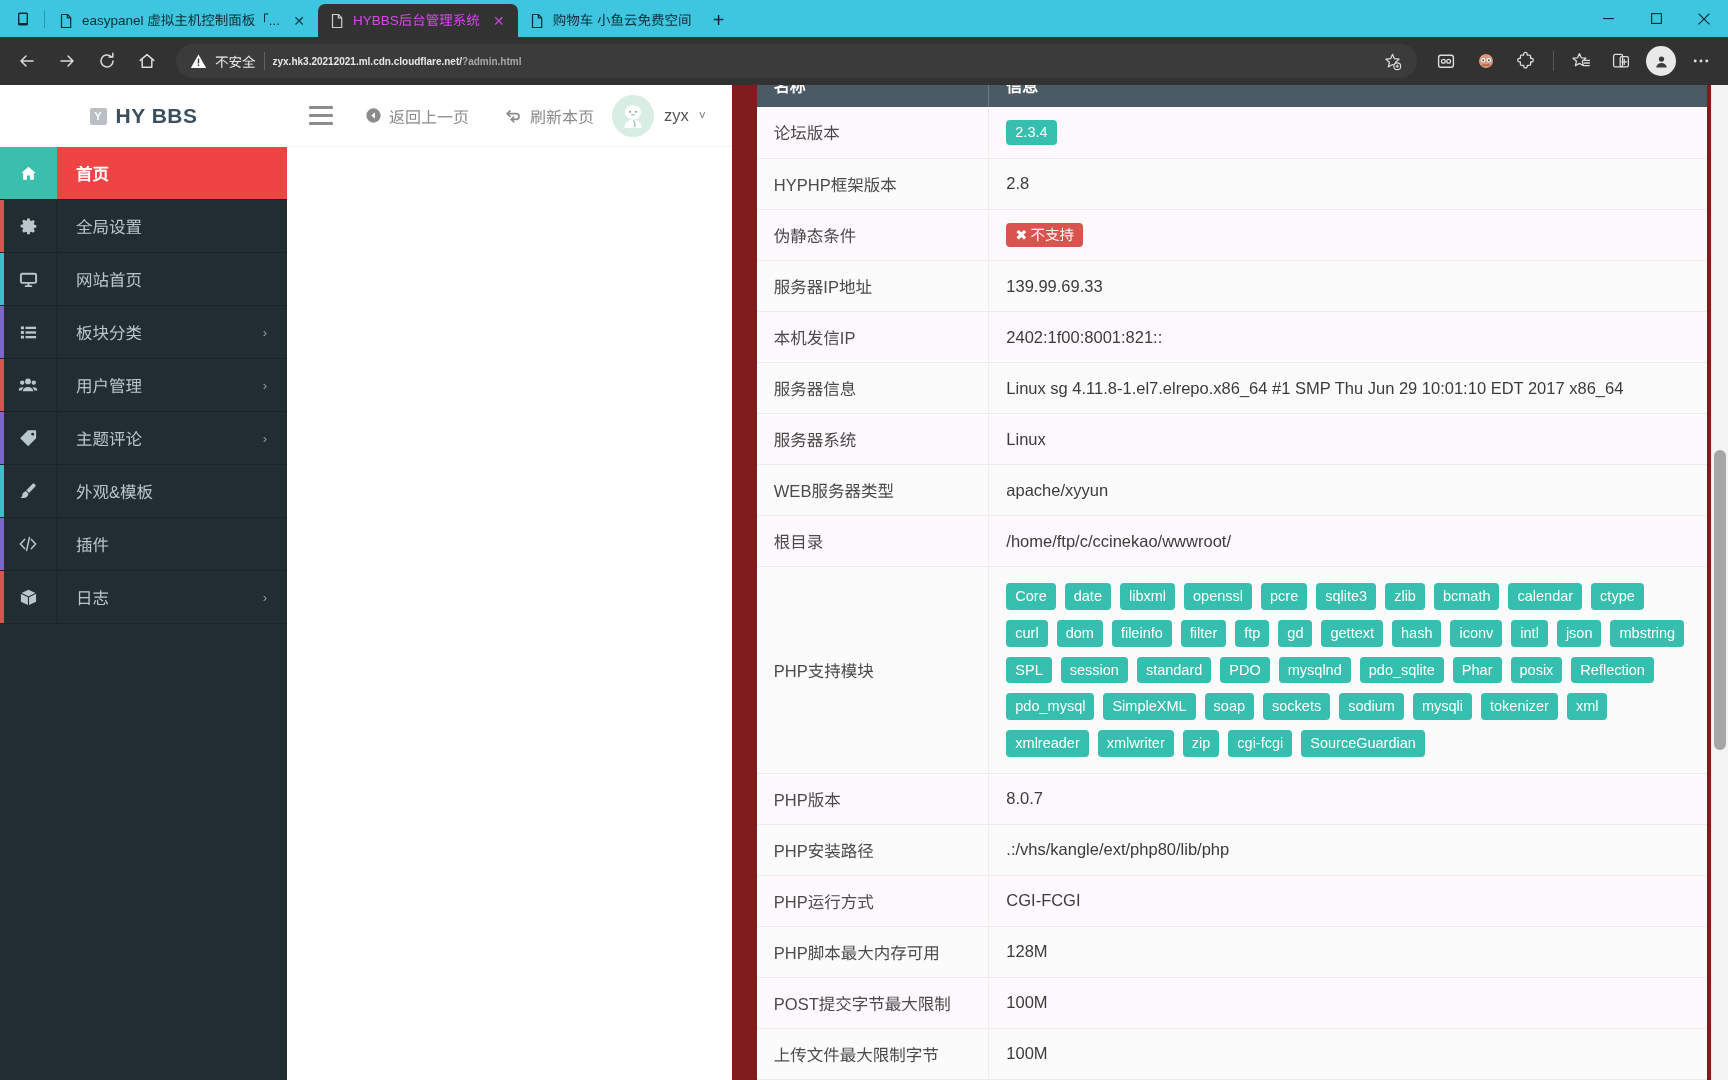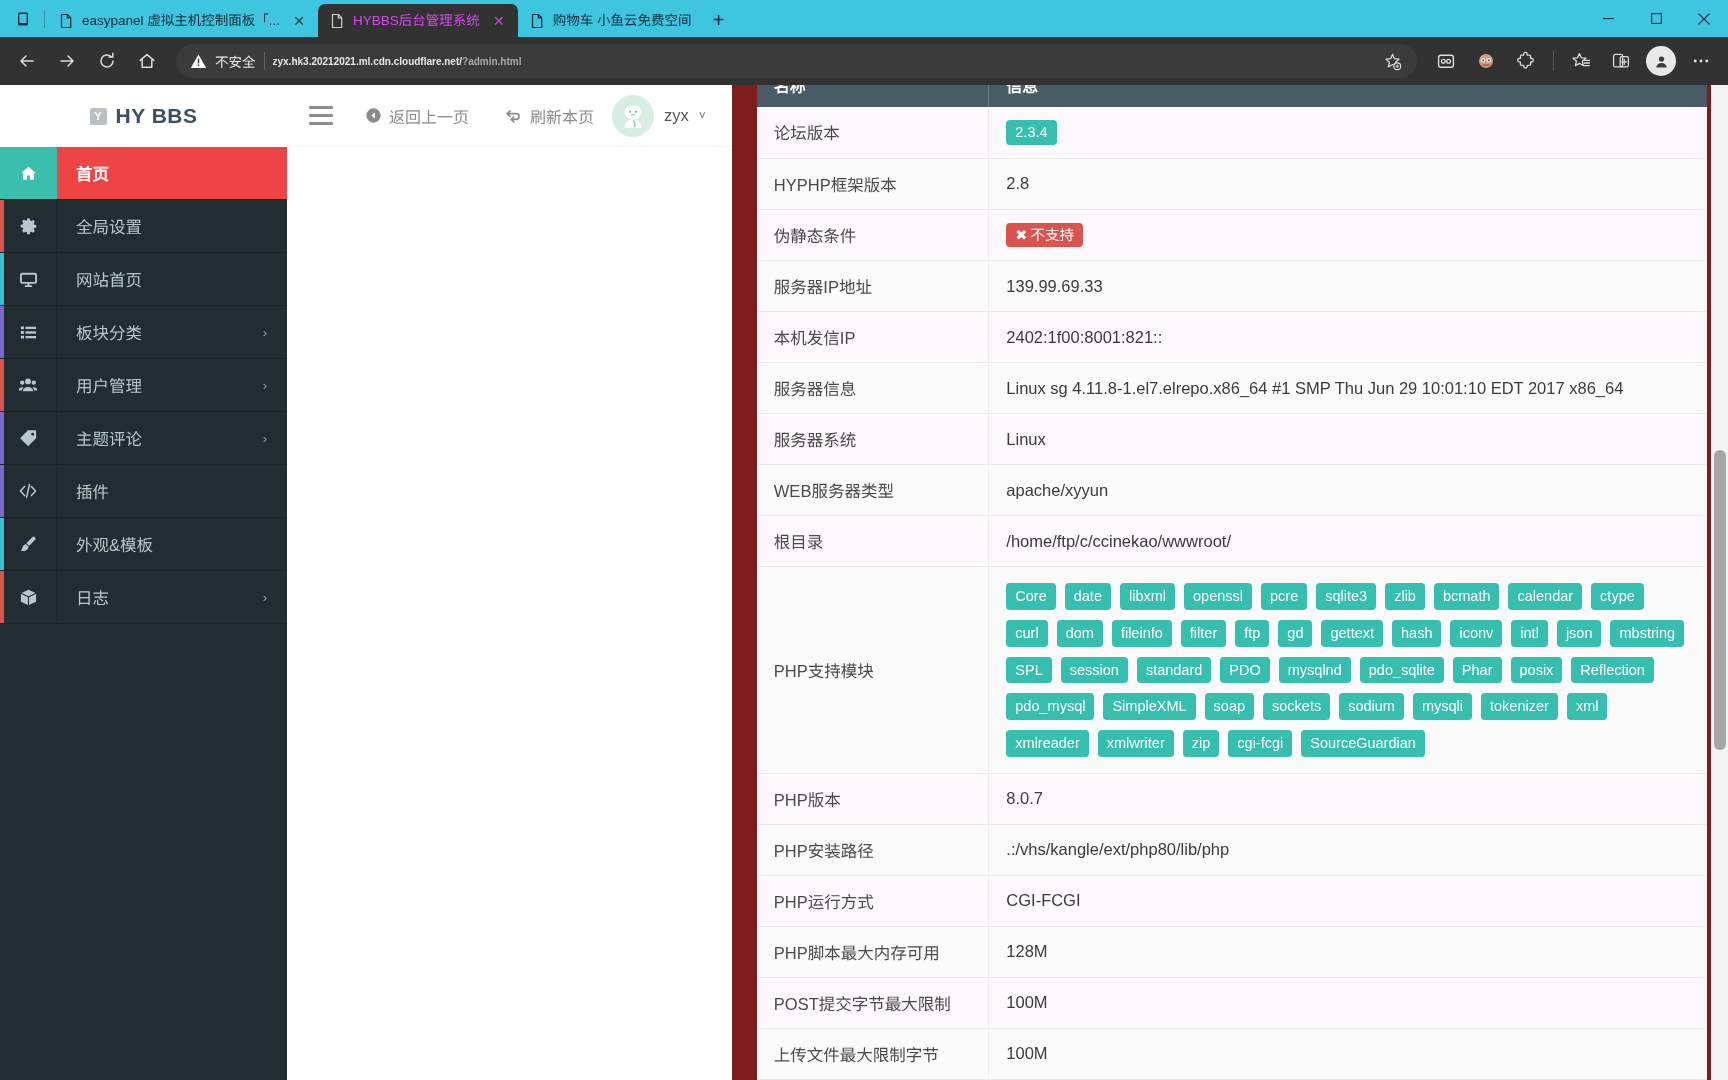--- a/index.html
+++ b/index.html
@@ -432,39 +432,39 @@
             <svg width="19" height="19" viewBox="0 0 20 20">
                 <path d="M9.4 2.2H17c.6 0 1 .4 1 1v7.6L9.6 19.2 1.2 10.8z" fill="currentColor" transform="translate(0,-1)"></path>
                 <circle cx="14.4" cy="5.4" r="1.5" fill="#222d32"></circle>
               </svg>
           </span>
           <span class="lbl">主题评论</span>
           <span class="chev">›</span>
         </div>
 
         <div class="navitem">
-          <span class="accent" style="background:#7b68c8"></span>
-          <span class="ico">
-            <svg width="20" height="20" viewBox="0 0 20 20">
-                <path d="M6.6 5.4 2.4 10l4.2 4.6M13.4 5.4 17.6 10l-4.2 4.6M11.4 3.6 8.6 16.4" fill="none" stroke="currentColor" stroke-width="1.5" stroke-linecap="round" stroke-linejoin="round"></path>
-              </svg>
-          </span>
-          <span class="lbl">插件</span>
-          <span class="chev"></span>
-        </div>
-
-        <div class="navitem">
           <span class="accent" style="background:#3bbfce"></span>
           <span class="ico">
             <svg width="19" height="19" viewBox="0 0 20 20">
                 <path d="M16.8 2.4c.9.9.9 2 .2 2.7l-6.4 6.4-2.9-2.9 6.4-6.4c.7-.7 1.8-.7 2.7.2z" fill="currentColor"></path>
                 <path d="M7.2 9.4 10.1 12.3c-.5 2.4-2.2 4.2-4.6 4.5-1.5.2-3 .2-3.9-.3 1.1-.5 1.6-1.4 1.8-2.6.3-2.1 1.8-3.9 3.8-4.5z" fill="currentColor"></path>
               </svg>
           </span>
           <span class="lbl">外观&amp;模板</span>
+          <span class="chev"></span>
+        </div>
+
+        <div class="navitem">
+          <span class="accent" style="background:#7b68c8"></span>
+          <span class="ico">
+            <svg width="20" height="20" viewBox="0 0 20 20">
+                <path d="M6.6 5.4 2.4 10l4.2 4.6M13.4 5.4 17.6 10l-4.2 4.6M11.4 3.6 8.6 16.4" fill="none" stroke="currentColor" stroke-width="1.5" stroke-linecap="round" stroke-linejoin="round"></path>
+              </svg>
+          </span>
+          <span class="lbl">插件</span>
           <span class="chev"></span>
         </div>
 
         <div class="navitem">
           <span class="accent" style="background:#d9534f"></span>
           <span class="ico">
             <svg width="19" height="19" viewBox="0 0 20 20">
                 <path d="M10 1.8 18 5.6v8.8L10 18.2 2 14.4V5.6z" fill="currentColor"></path>
                 <path d="M2 5.6 10 9.4l8-3.8M10 9.4v8.8" fill="none" stroke="#222d32" stroke-width="1.2"></path>
               </svg>

